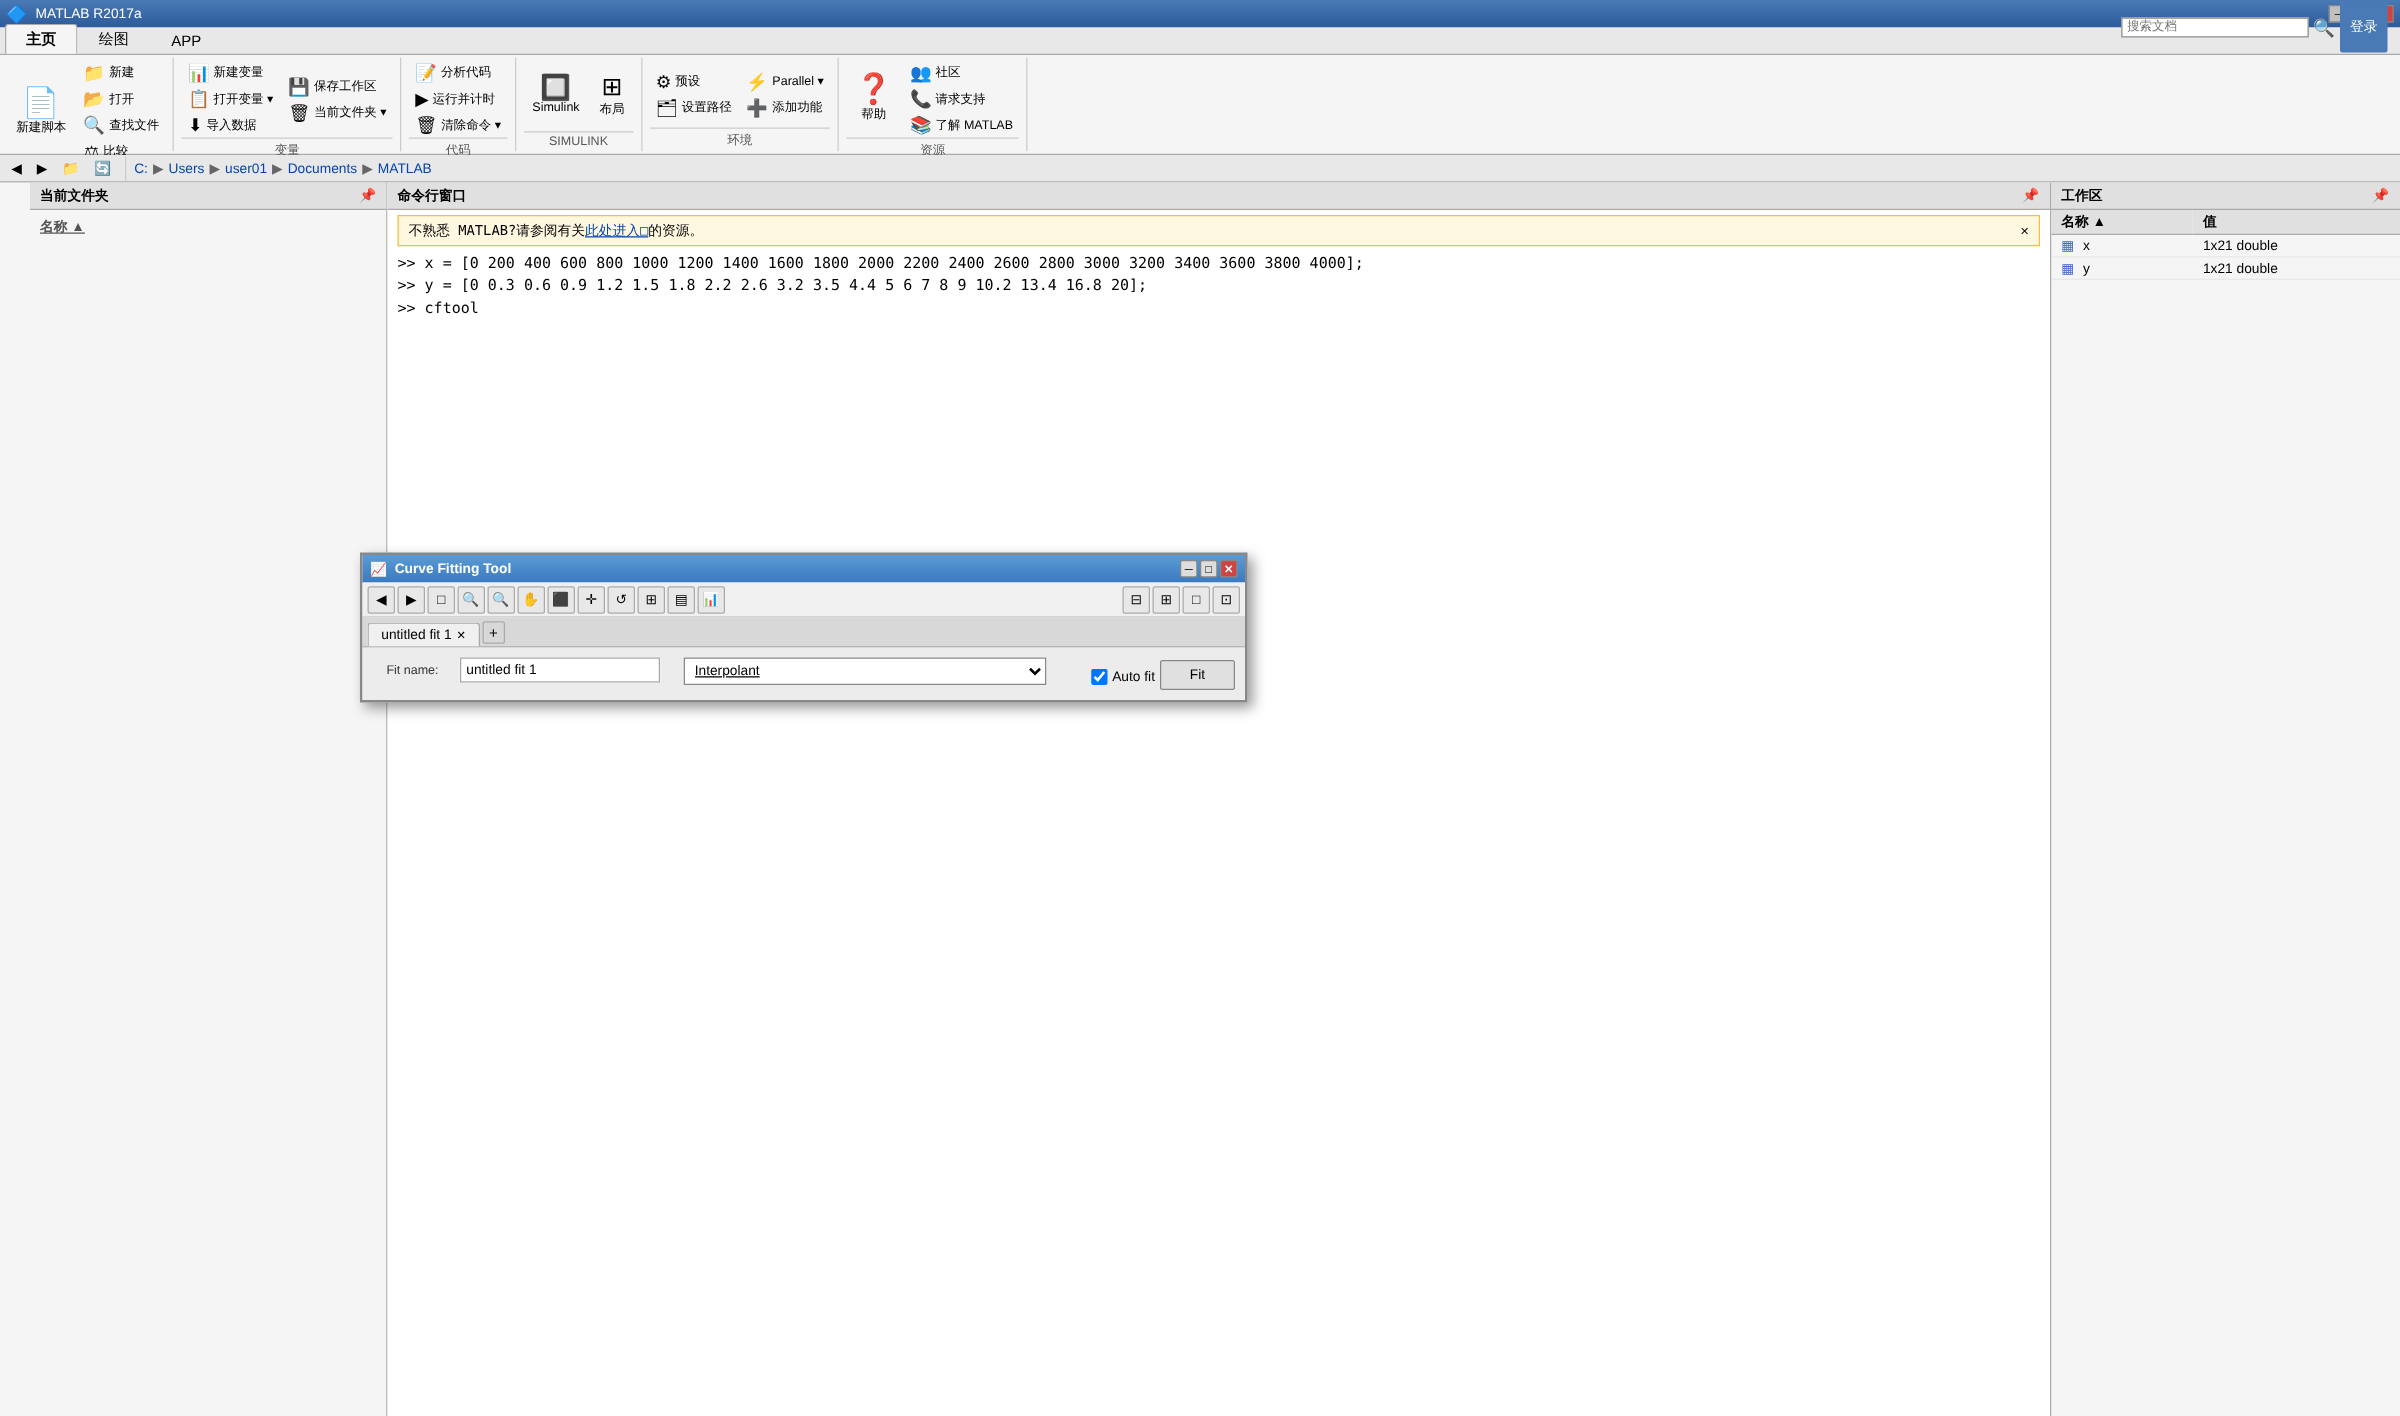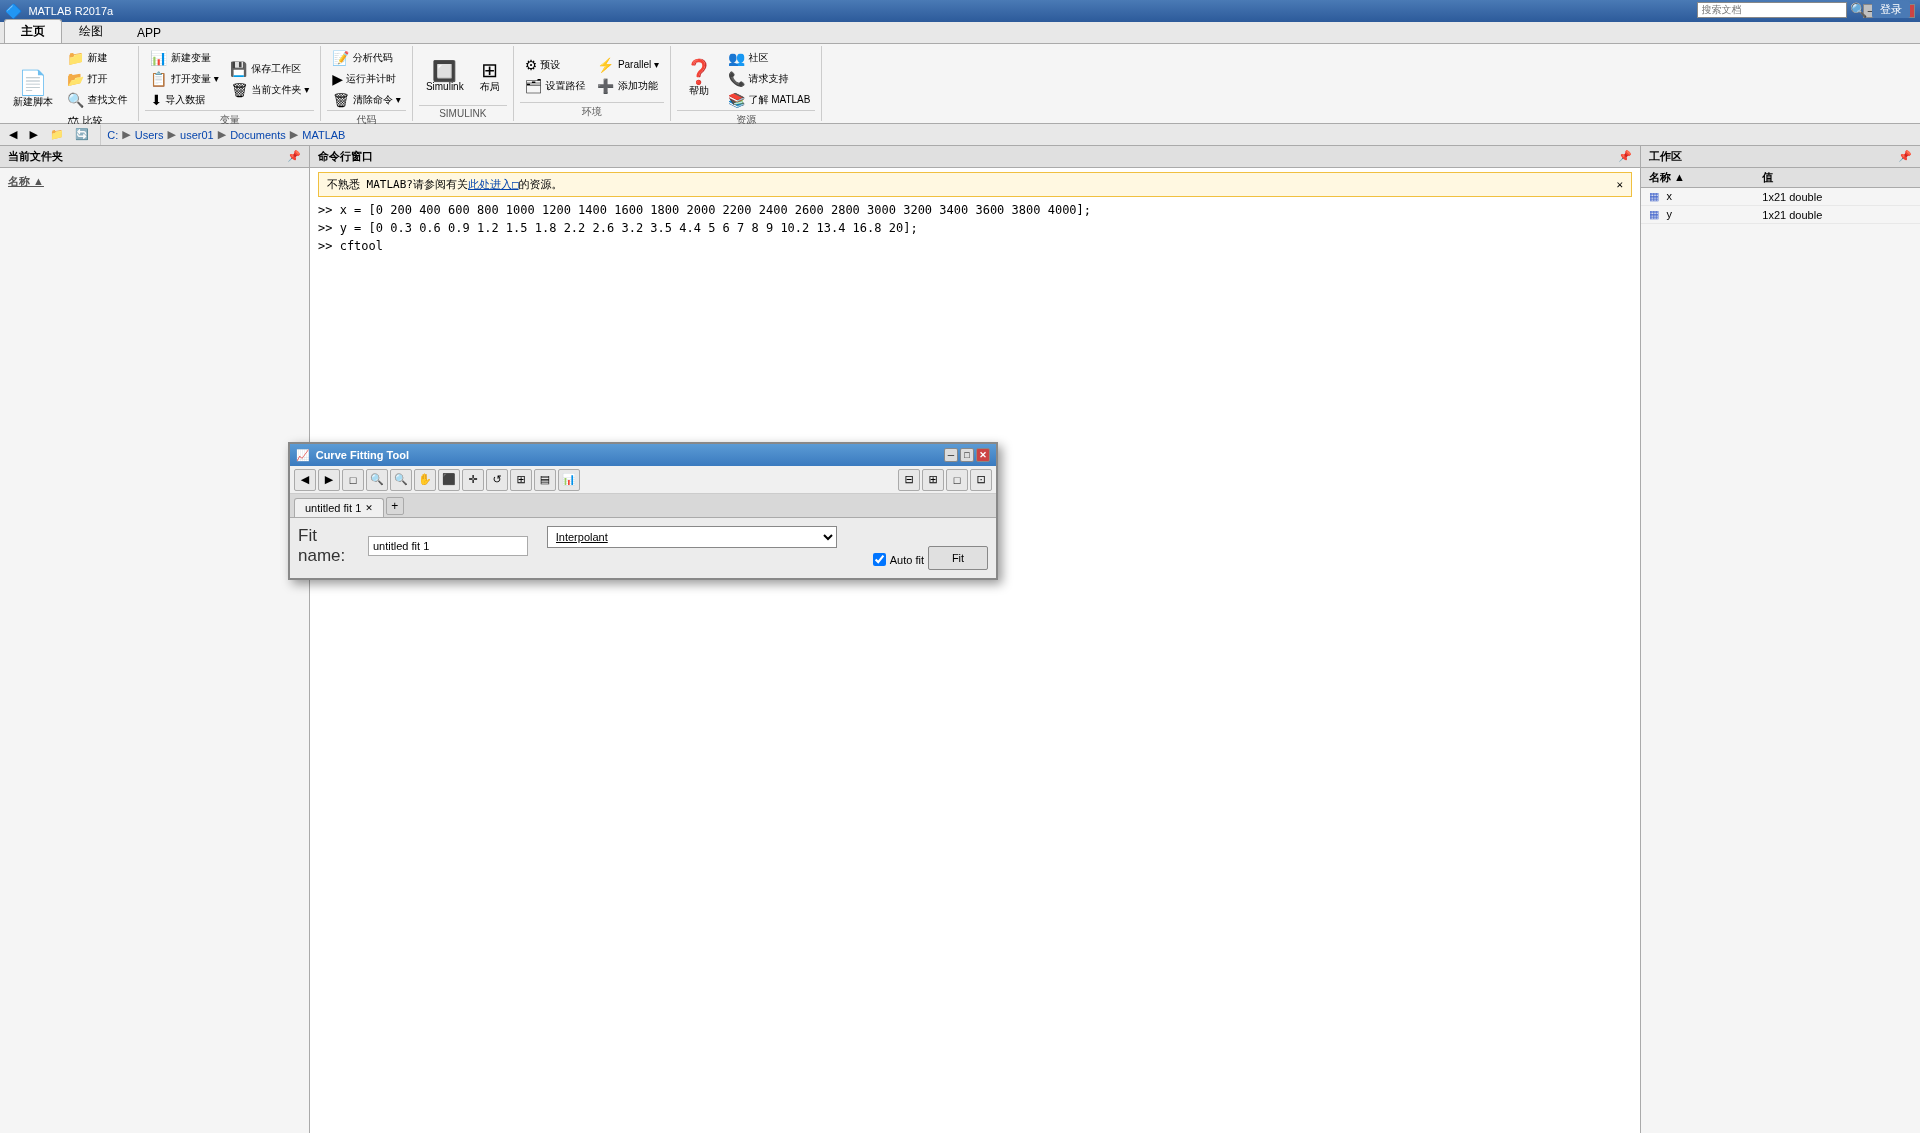--- a/index.html
+++ b/index.html
@@ -24,21 +24,21 @@
     
     .toolbar { height: 22px; background: #e8e8e8; border-bottom: 1px solid #aaa; display: flex; align-items: center; padding: 0 4px; gap: 2px; font-size: 11px; }
     .toolbar-btn { padding: 1px 4px; cursor: pointer; border: 1px solid transparent; border-radius: 2px; }
     .breadcrumb { display: flex; align-items: center; gap: 4px; color: #333; }
     .breadcrumb-sep { color: #666; }
 
     
     .main-content { display: flex; flex: 1; overflow: hidden; }
 
     
-    .left-panel { width: 310px; background: #f5f5f5; border-right: 1px solid #aaa; display: flex; flex-direction: column; }
+    .left-panel { width: 310px; background: #f5f5f5; border-right: 1px solid #aaa; display: flex; flex-direction: column; padding-left: 24px; }
     .panel-header { height: 22px; background: #e0e0e0; border-bottom: 1px solid #aaa; display: flex; align-items: center; padding: 0 8px; font-size: 11px; font-weight: bold; justify-content: space-between; }
     .panel-content { flex: 1; padding: 4px; }
     .panel-col-header { font-size: 11px; color: #555; padding: 2px 4px; font-weight: bold; text-decoration: underline; cursor: pointer; }
 
     
     .center-panel { flex: 1; background: white; display: flex; flex-direction: column; }
     .cmd-header { height: 22px; background: #e0e0e0; border-bottom: 1px solid #aaa; display: flex; align-items: center; padding: 0 8px; font-size: 11px; font-weight: bold; justify-content: space-between; }
     .cmd-content { flex: 1; padding: 4px 8px; font-family: monospace; font-size: 12px; overflow: auto; }
     .cmd-notice { background: #fff8e1; border: 1px solid #f0c040; padding: 4px 8px; font-size: 11px; margin-bottom: 4px; display: flex; justify-content: space-between; align-items: center; }
     .cmd-notice a { color: #0645ad; text-decoration: underline; }
@@ -76,21 +76,21 @@
     .cft-tab-close { font-size: 9px; cursor: pointer; }
     .cft-tab-add { width: 18px; height: 18px; background: #d8d8d8; border: 1px solid #aaa; display: flex; align-items: center; justify-content: center; cursor: pointer; font-size: 12px; border-radius: 2px; margin-bottom: 2px; }
 
     
     .cft-main { display: flex; flex-direction: column; background: #ececec; }
 
     
     .cft-config { display: flex; padding: 8px; gap: 8px; }
     .cft-left-config { flex: 1; }
     .cft-form-row { display: flex; align-items: center; margin-bottom: 4px; }
-    .cft-form-label { width: 70px; font-size: 17px; color: #333; text-align: left; padding-right: 6px; }
+    .cft-form-label { width: 70px; font-size: 10px; color: #333; text-align: center; padding-right: 6px; }
     .cft-form-input { height: 20px; border: 1px solid #aaa; background: white; font-size: 11px; padding: 0 4px; }
     .cft-form-input-lg { width: 160px; }
 
     .cft-right-config { width: 310px; display: flex; flex-direction: column; }
     .cft-fit-type-row { display: flex; align-items: center; margin-bottom: 4px; }
     .cft-fit-select { width: 290px; height: 22px; border: 1px solid #888; background: white; font-size: 11px; padding: 0 4px; text-decoration: underline; }
 
     .cft-action-col { display: flex; flex-direction: row; gap: 4px; align-items: flex-end; padding-left: 8px; }
     .cft-autofit-row { display: flex; align-items: center; gap: 4px; font-size: 11px; margin-bottom: 4px; }
     .cft-fit-btn { width: 60px; height: 24px; background: #e0e0e0; border: 1px solid #888; font-size: 11px; cursor: pointer; border-radius: 2px; }
@@ -123,21 +123,21 @@
     </div>
   </div>
 
   <div class="ribbon-tabs">
     <div class="ribbon-tab active">主页</div>
     <div class="ribbon-tab">绘图</div>
     <div class="ribbon-tab">APP</div>
     <div style="position:absolute; right:10px; top:1px; display:flex; align-items:center; gap:4px;">
       <input type="text" style="width: 150px; height: 16px; font-size: 10px; border: 1px solid rgb(136, 136, 136); padding: 0px 4px;" placeholder="搜索文档">
       <span style="font-size:14px; cursor:pointer;">🔍</span>
-      <span style="font-size:11px; background:#4a7ab5; color:white; padding:1px 8px; border-radius:2px; cursor:pointer;">登录</span>
+      <span style="font-size:11px; background:#4a7ab5; color:white; padding:13px 8px; border-radius:2px; cursor:pointer;">登录</span>
     </div>
   </div>
 
   <div class="ribbon">
 
     <div class="ribbon-section">
       <div class="ribbon-section-buttons">
         <div class="big-btn">
           <div class="big-icon">📄</div>
           <div>新建脚本</div>

